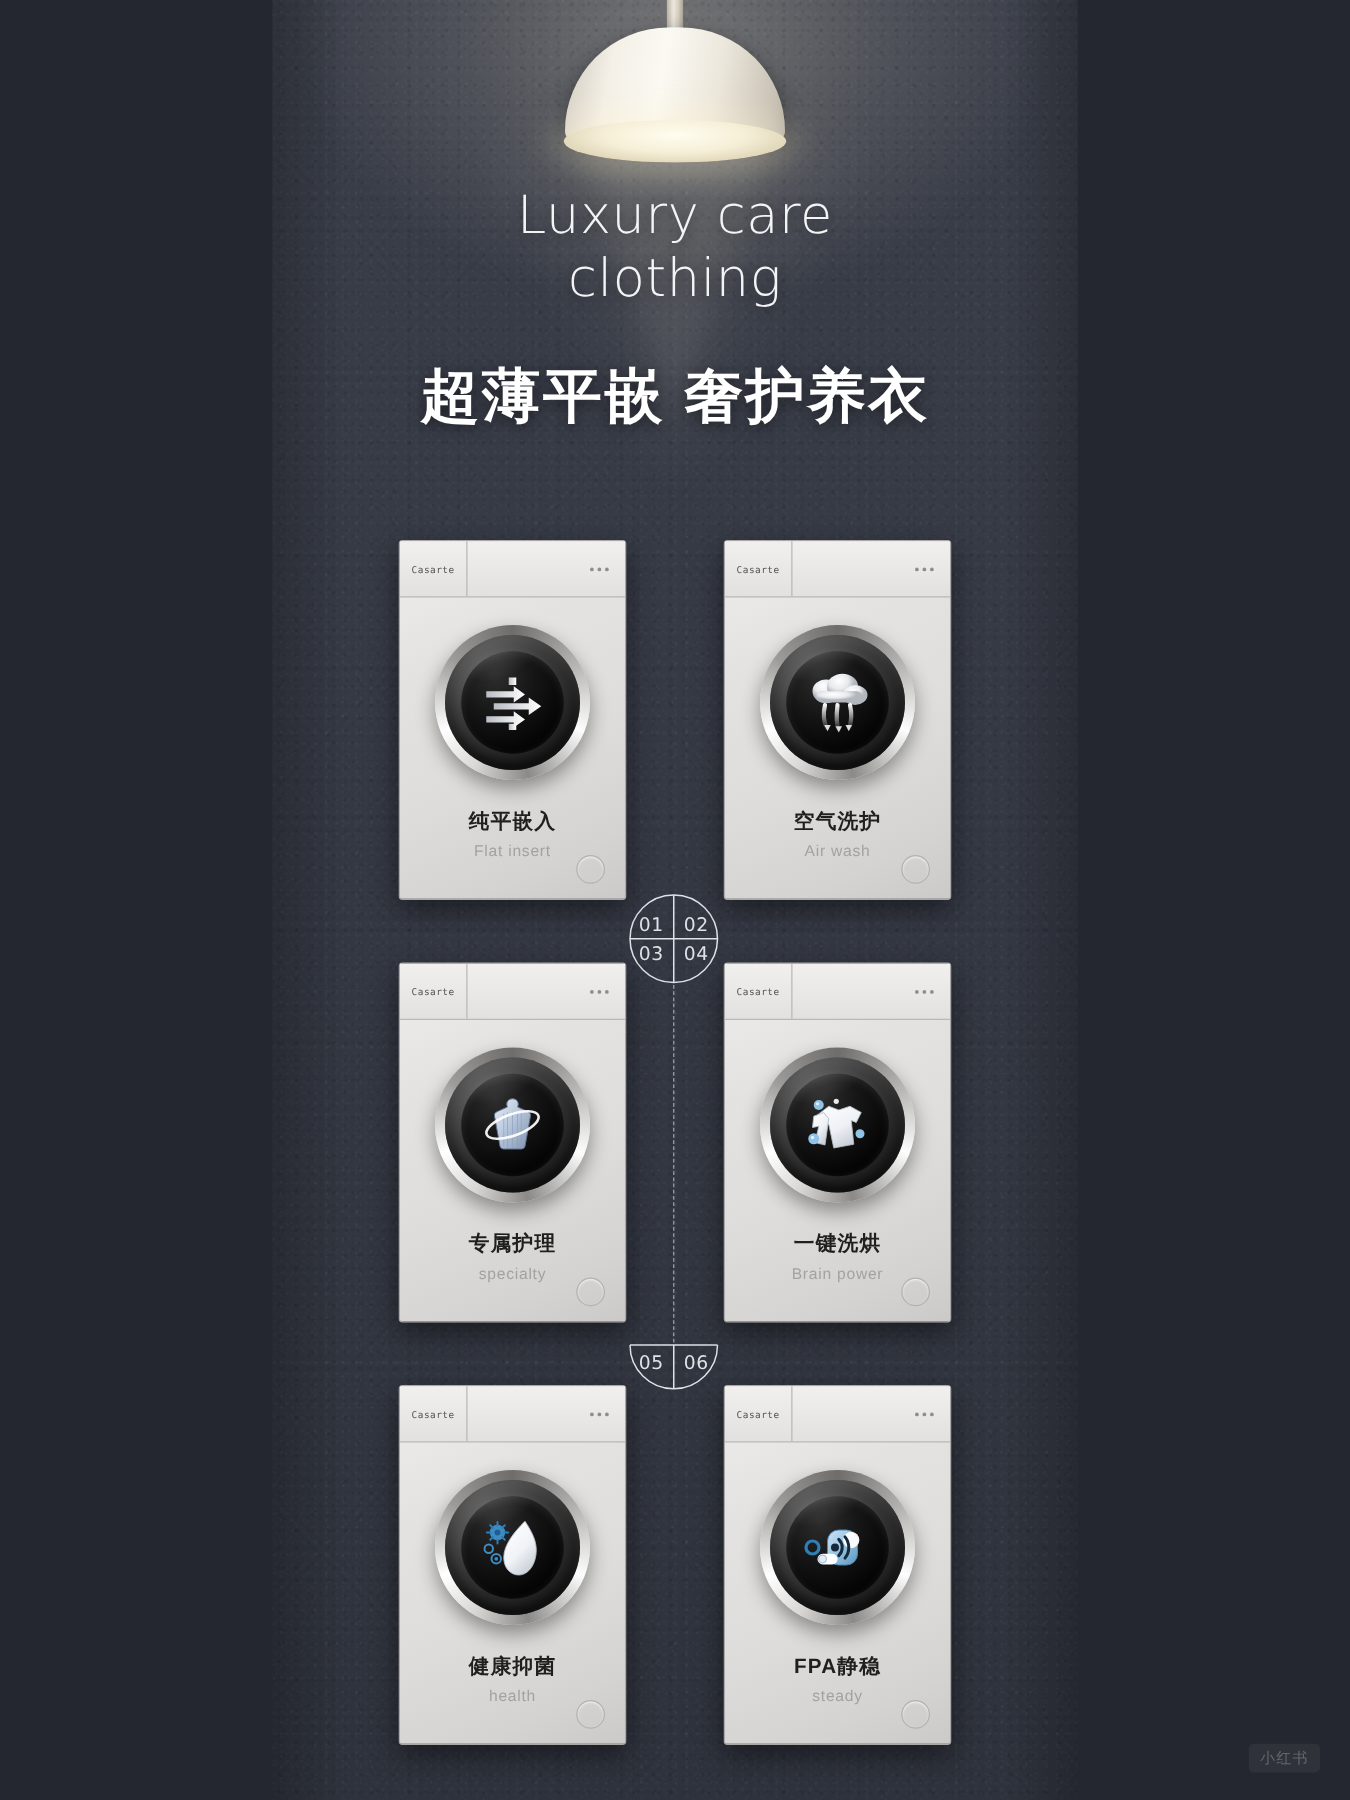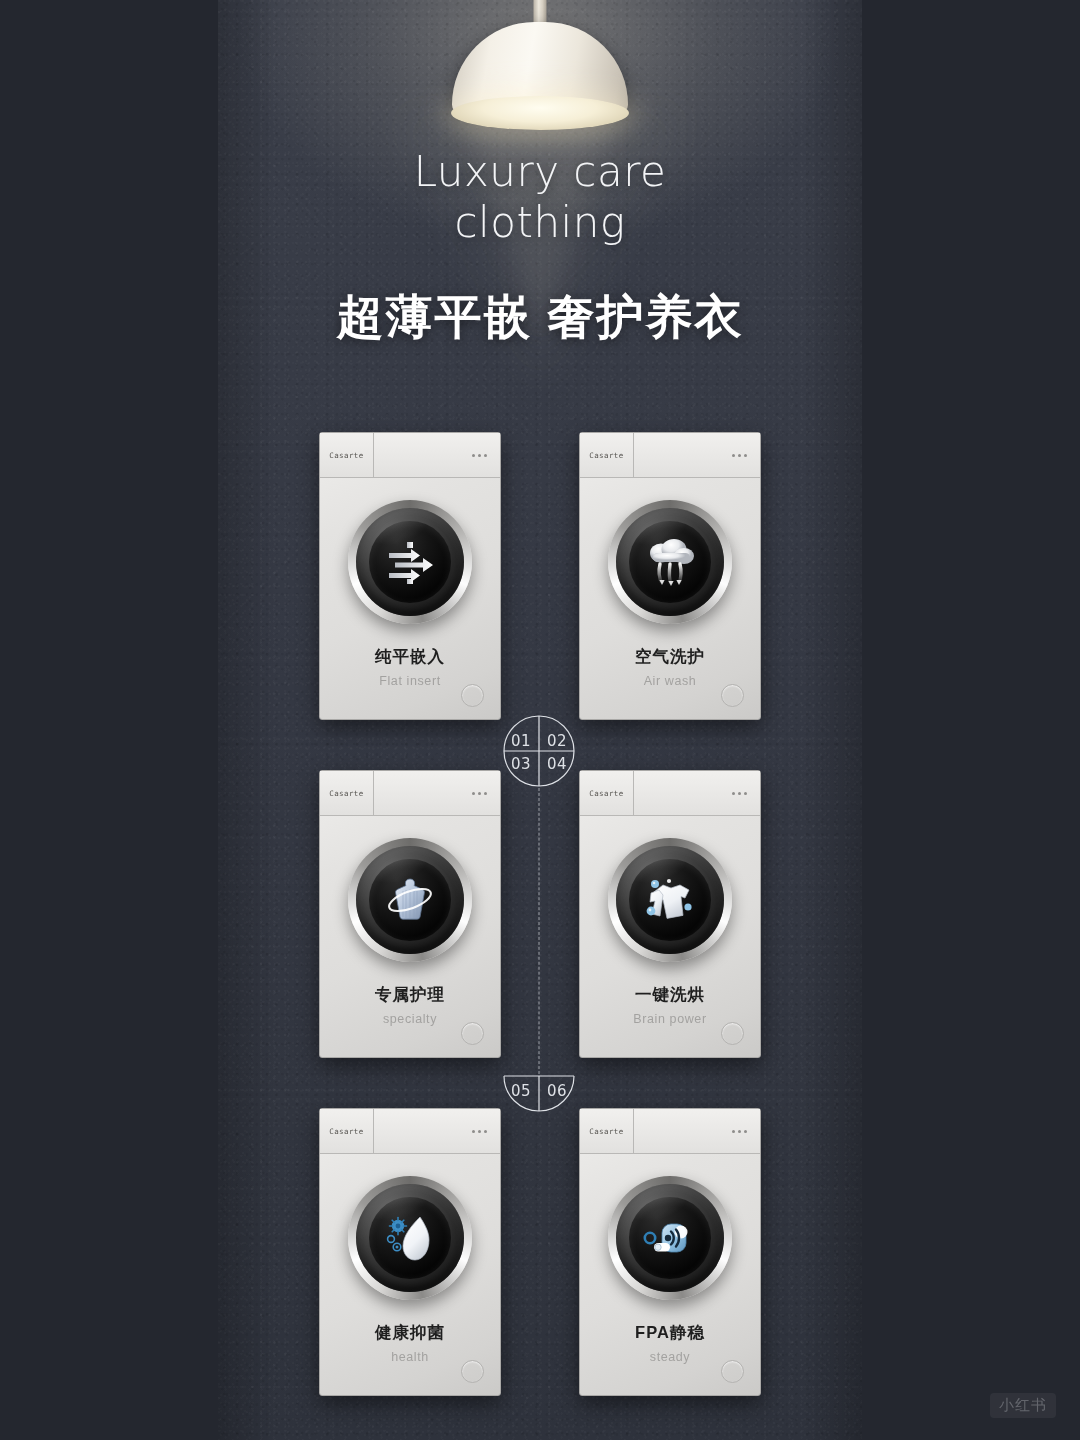--- a/index.html
+++ b/index.html
@@ -188,21 +188,21 @@
   .conn-num{
     font-family:"DejaVu Sans","Liberation Sans",sans-serif;
     font-size:15px; fill:#dfe2e7; letter-spacing:.5px;
   }
 
   
   .watermark{
     position:absolute; right:24px; bottom:22px;
     padding:3px 9px; border-radius:4px;
     background:rgba(255,255,255,.055);
-    font-size:15px; color:rgba(220,222,226,.30); letter-spacing:1px;text-align:right;
+    font-size:12px; color:rgba(220,222,226,.30); letter-spacing:1px;text-align:right;
   }
 </style>
 </head>
 <body>
 
 <div class="stage">
   <div class="panel">
 
     <div class="lamp">
       <div class="lamp-beam2"></div>

